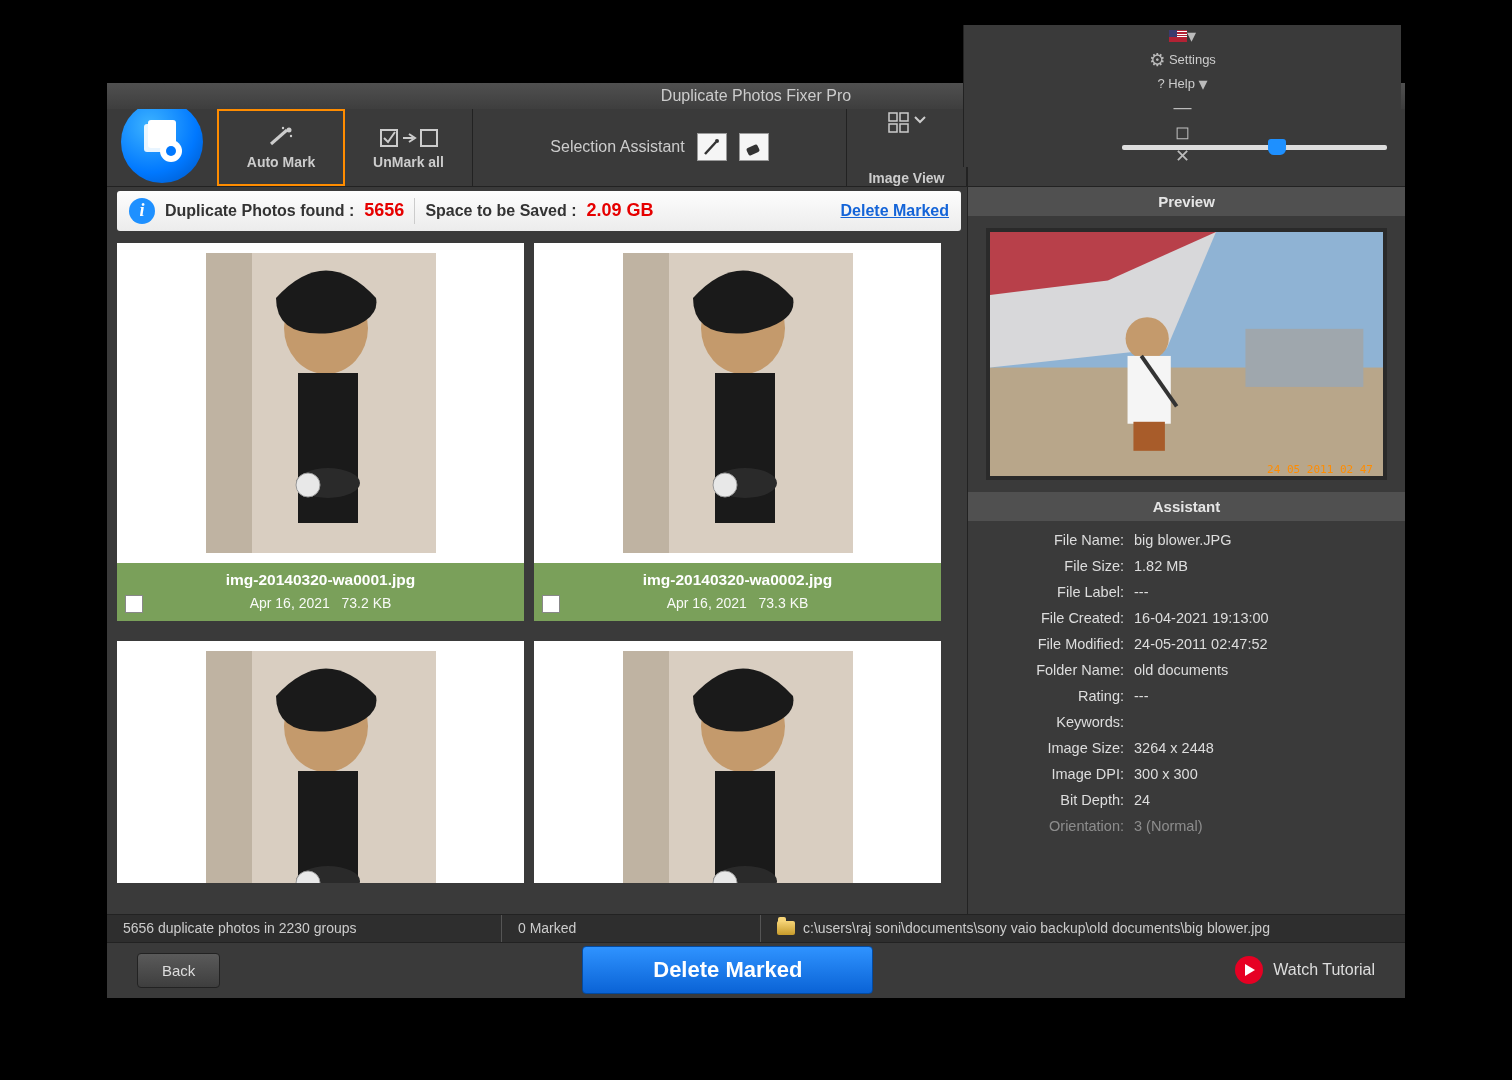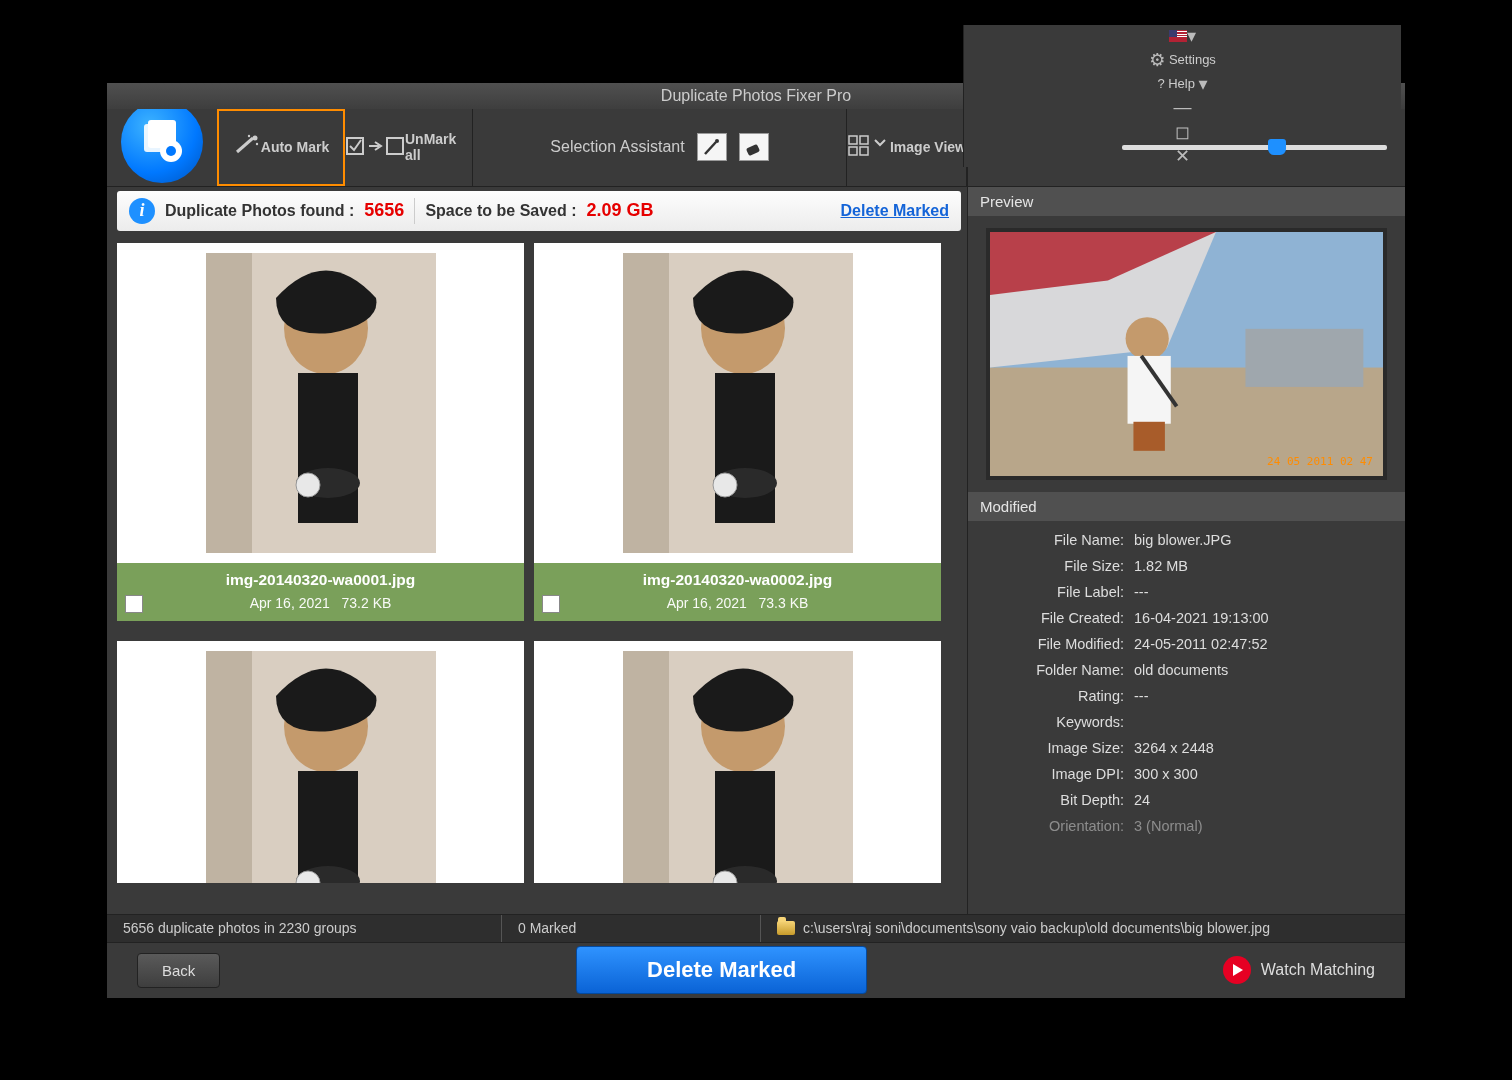--- a/index.html
+++ b/index.html
@@ -8,21 +8,21 @@
   .titlebar { height:26px; background:linear-gradient(#505050,#3e3e3e); display:flex; align-items:center; color:#ccc; font-size:16px; position:relative; }
   .titlebar .apptitle { position:absolute; left:50%; transform:translateX(-50%); }
   .titlebar .right { position:absolute; right:4px; display:flex; gap:2px; align-items:center; }
   .titlebar .leftspace { width:110px; }
   .tbbtn { height:22px; min-width:20px; padding:0 4px; display:flex; align-items:center; justify-content:center; color:#ccc; font-size:13px; cursor:pointer; }
   .flag { width:18px;height:12px; background:linear-gradient(to bottom,#b22234 0 10%,#fff 10% 20%,#b22234 20% 30%,#fff 30% 40%,#b22234 40% 50%,#fff 50% 60%,#b22234 60% 100%); position:relative;}
   .flag::before{content:"";position:absolute;left:0;top:0;width:8px;height:7px;background:#3c3b6e;}
   .toolbar { height:78px; background:#3a3a3a; display:flex; align-items:stretch; border-bottom:1px solid #222; }
   .logo { width:110px; display:flex; align-items:center; justify-content:center; }
   .logo-circle { width:82px;height:82px;border-radius:50%; background:radial-gradient(circle at 35% 30%,#3db3ff,#0078ff 60%,#0052bb); display:flex; align-items:center; justify-content:center; margin-top:-10px;}
-  .tool { border-right:1px solid #222; display:flex; align-items:center; justify-content:center; color:#ccc; font-size:14px; cursor:pointer; }
+  .tool { border-right:1px solid #222; display:flex; flex-direction:column; align-items:center; justify-content:center; color:#ccc; font-size:14px; cursor:pointer; }
   .tool .icon{height:26px;display:flex;align-items:center;justify-content:center;margin-bottom:4px;}
   .tool.automark{ width:128px; border:2px solid #ff8c00; }
   .tool.unmark{ width:128px; }
   .tool.selassist{ flex:1; flex-direction:row; gap:12px; font-size:16px;}
   .tool.imageview{ width:120px;justify-content:space-between; }
   .matchpane{ width:438px; border-left:1px solid #222; display:flex; align-items:center; color:#ddd; font-size:15px; padding:0 18px 0 22px; gap:14px;}
   .matchpane b{font-weight:bold;}
   .slider { height:5px;background:#ddd;border-radius:2px; flex:1; position:relative;}
   .slider-thumb{position:absolute; top:-6px; left:55%; width:18px;height:16px; background:#1e90ff; border-radius:3px 3px 6px 6px; }
   .content { flex:1; display:flex; overflow:hidden; }
@@ -39,21 +39,21 @@
   .gridinner::-webkit-scrollbar-button{height:18px;background:#eee;}
   .row{display:flex; gap:10px; margin-bottom:20px;}
   .tile{ width:432px; background:#f9a8d4;}
   .tile .imgwrap{height:320px;background:#fff;display:flex;align-items:center;justify-content:center;}
   .tile .imgwrap svg{ width:230px;height:300px;}
   .tile .caption{ background:#7aa05a; color:#fff; text-align:center; padding:8px 0 10px; font-size:15px; position:relative;}
   .tile .caption .fname{font-weight:bold;font-size:15.5px;}
   .tile .caption .sub{ font-size:14px; opacity:.95; margin-top:6px;}
   .tile .chk{ position:absolute; left:8px; bottom:8px; width:18px;height:18px; background:#fff; border:1px solid #888;}
   .right { width:438px; background:#3a3a3a; border-left:1px solid #222; display:flex; flex-direction:column;}
-  .panehdr{ background:#505050; color:#e5e5e5; font-size:15px; font-weight:normal; padding:6px 12px;}
+  .panehdr{ background:#505050; color:#e5e5e5; font-size:15px; font-weight:bold; padding:6px 12px;text-align:center;}
   .preview{ padding:12px 18px; }
   .previewimg{ width:100%; height:252px; background:linear-gradient(#769dc9 0 38%,#9fb9cf 38% 52%,#b9a587 52% 100%); border:4px solid #2a2a2a; position:relative; overflow:hidden;}
   .metadata{ flex:1; overflow:hidden; padding:6px 0;}
   .meta-row{ display:flex; padding:5px 16px; color:#ddd; font-size:14.5px;}
   .meta-row .k{ width:150px; text-align:right; padding-right:10px;}
   .meta-row .v{}
   .statusbar{ height:28px; background:#2e2e2e; display:flex; align-items:center; color:#ccc; font-size:14px; border-top:1px solid #222;}
   .statusbar .sseg{padding:0 16px; height:100%;display:flex;align-items:center;}
   .statusbar .sseg.div{border-left:1px solid #555;border-right:1px solid #555;}
   .statusbar .sseg.path{flex:1;gap:8px;}
@@ -253,24 +253,24 @@
             <rect width="400" height="252" fill="#8fb3d4"></rect>
             <rect y="140" width="400" height="112" fill="#b8a68a"></rect>
             <polygon points="0,0 230,0 180,120 0,140" fill="#d8d8da"></polygon>
             <polygon points="0,0 230,0 120,50 0,65" fill="#b8404a"></polygon>
             <rect x="260" y="100" width="120" height="60" fill="#9fa7ad"></rect>
             <circle cx="160" cy="110" r="22" fill="#c49a6c"></circle>
             <rect x="140" y="128" width="44" height="70" fill="#f5f5f5"></rect>
             <rect x="146" y="196" width="32" height="30" fill="#a85c2a"></rect>
             <line x1="154" y1="128" x2="190" y2="180" stroke="#333" stroke-width="4"></line>
           </svg>
-          <div style="position:absolute;right:10px;bottom:8px;color:#ff8c00;font-size:11px;font-family:monospace;">24  05  2011  02  47</div>
-        </div>
-      </div>
-      <div class="panehdr">Modified</div>
+          <div style="position:absolute;right:10px;bottom:0;color:#ff8c00;font-size:11px;font-family:monospace;">24  05  2011  02  47</div>
+        </div>
+      </div>
+      <div class="panehdr">Assistant</div>
       <div class="metadata">
         <div class="meta-row">
             <div class="k">File Name:</div>
             <div class="v">big blower.JPG</div>
           </div>
         <div class="meta-row">
             <div class="k">File Size:</div>
             <div class="v">1.82 MB</div>
           </div>
         <div class="meta-row">
@@ -324,17 +324,17 @@
       <span class="foldericon"></span>
       <span>c:\users\raj soni\documents\sony vaio backup\old documents\big blower.jpg</span>
     </div>
   </div>
 
   <div class="footer">
     <button class="btn-back">Back</button>
     <button class="btn-deletemarked">Delete Marked</button>
     <div class="watchtut">
       <span class="playicon"></span>
-      <span>Watch Matching</span>
+      <span>Watch Tutorial</span>
     </div>
   </div>
 
 </div>
 
 </body></html>

